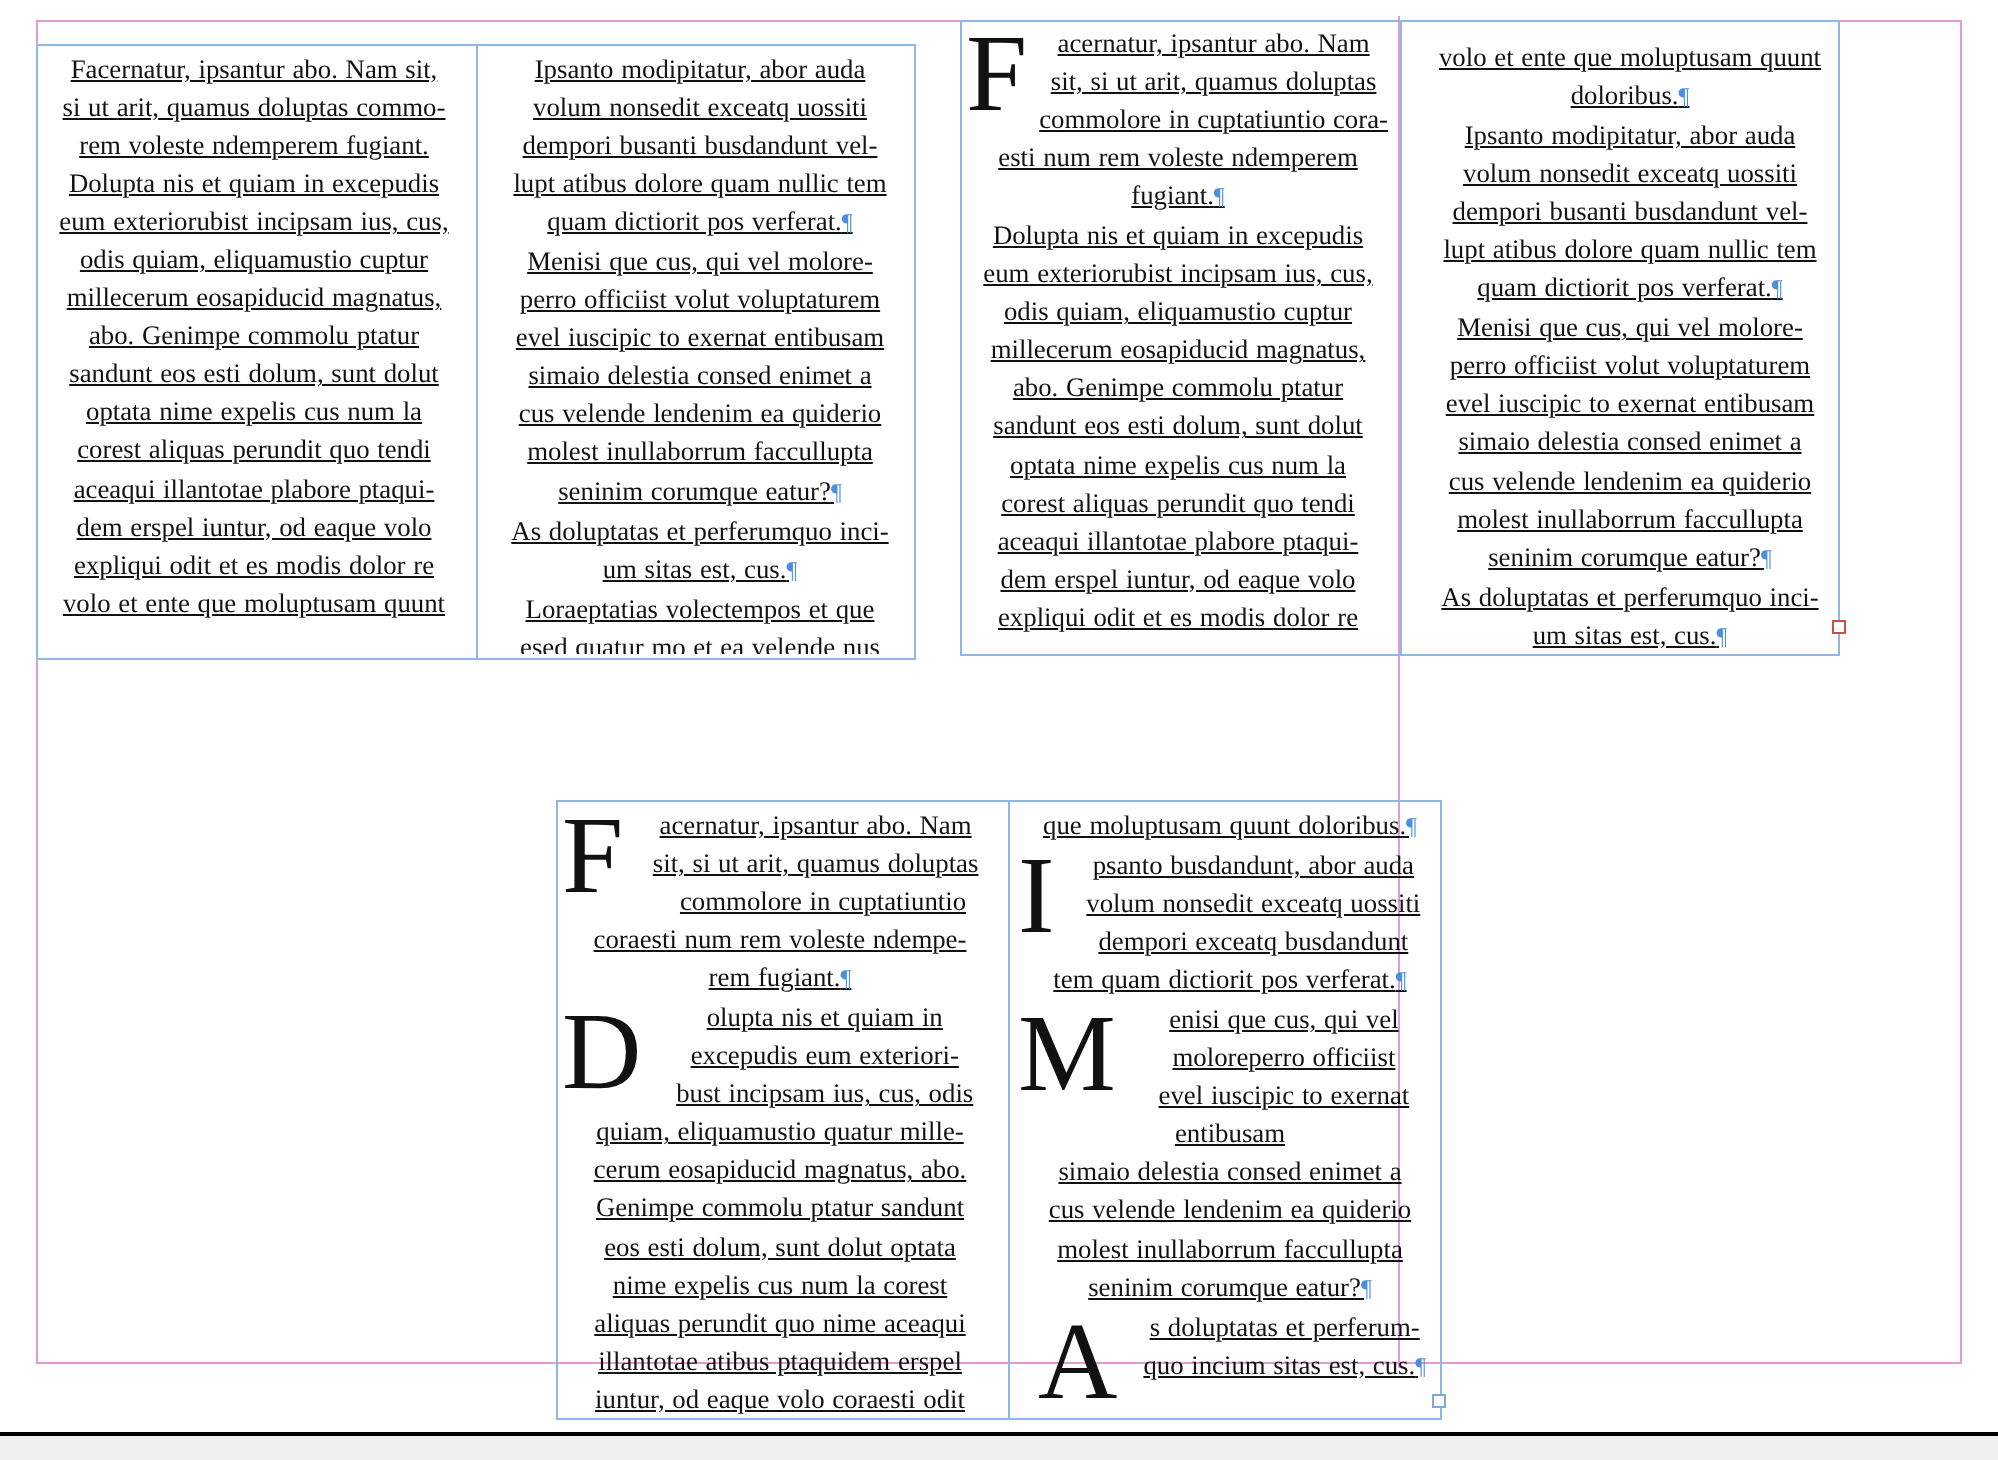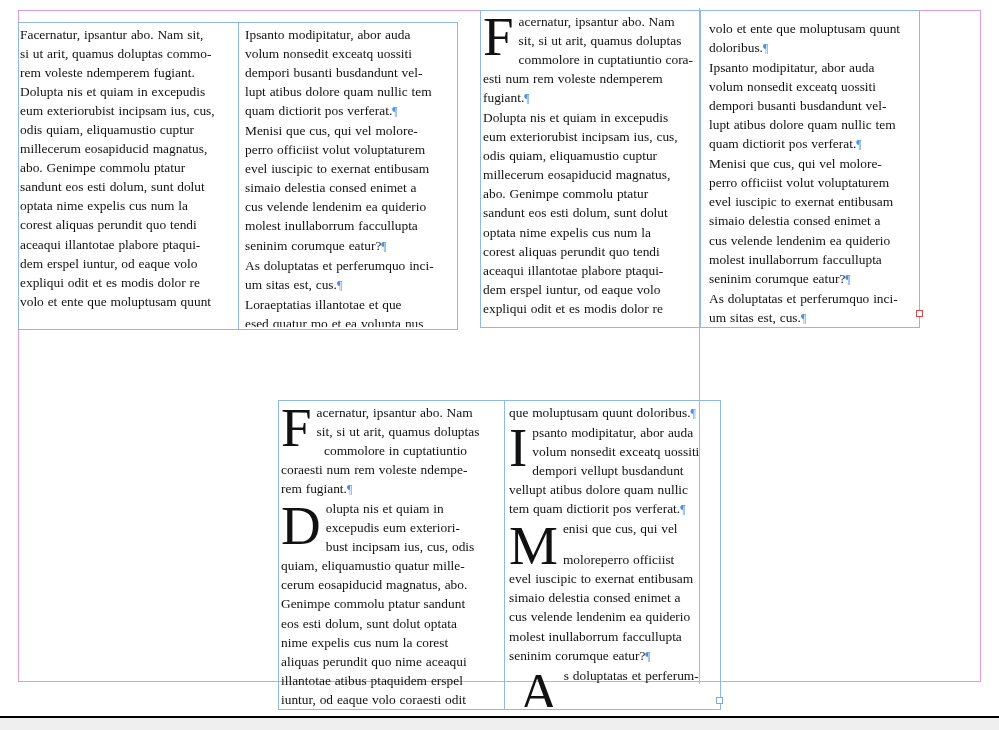--- a/index.html
+++ b/index.html
@@ -66,23 +66,24 @@
     border: 1px solid #8fb7e8;
     background: transparent;
   }
 
   .col {
     position: absolute;
     box-sizing: border-box;
     font-size: 13.4px;
     line-height: 19.05px;
     color: #111111;
-    text-align: left;
+    text-align: center;
     overflow: hidden;
     word-spacing: 0.5px;
+    text-decoration: underline;
   }
   .col p {
     margin: 0;
   }
   .pil {
     color: #4b8fe0;
     font-size: 12px;
   }
   .sep {
     color: #9bbce8;
@@ -156,22 +157,22 @@
     <p><span>quam dictiorit pos verferat.</span><span class="pil">¶</span></p>
     <p>Menisi que cus, qui vel molore-</p>
     <p>perro officiist volut voluptaturem</p>
     <p>evel iuscipic to exernat entibusam</p>
     <p>simaio delestia consed enimet a</p>
     <p>cus velende lendenim ea quiderio</p>
     <p>molest inullaborrum faccullupta</p>
     <p><span>seninim corumque eatur?</span><span class="pil">¶</span></p>
     <p>As doluptatas et perferumquo inci-</p>
     <p><span>um sitas est, cus.</span><span class="pil">¶</span></p>
-    <p>Loraeptatias illantotae et que</p>
-    <p>esed quatur mo et ea volupta nus</p>
+    <p>Loraeptatias volectempos et que</p>
+    <p>esed quatur mo et ea velende nus</p>
 
   </div>
 
   <div class="frame" style="left:480px; top:10px; width:440px; height:318px;"></div>
   <div class="sep" style="position:absolute; left:700px; top:10px; height:318px; border-left:1px solid #8fb7e8;"></div>
 
   <div class="col" style="left:483px; top:12px; width:212px; height:312px;">
     <span class="dropcap d3">F</span>
     <p style="padding-left:22px;">acernatur, ipsantur abo. Nam</p>
     <p style="padding-left:22px;">sit, si ut arit, quamus doluptas</p>
@@ -235,36 +236,36 @@
     <p>nime expelis cus num la corest</p>
     <p>aliquas perundit quo nime aceaqui</p>
     <p>illantotae atibus ptaquidem erspel</p>
     <p>iuntur, od eaque volo coraesti odit</p>
 
   </div>
 
   <div class="col" style="left:509px; top:403px; width:212px; height:304px;">
     <p><span>que moluptusam quunt doloribus.</span><span class="pil">¶</span></p>
     <span class="dropcap d3">I</span>
-    <p style="padding-left:20px;">psanto modipitatur, abor auda</p>
+    <p style="padding-left:20px;">psanto busdandunt, abor auda</p>
     <p style="padding-left:20px;">volum nonsedit exceatq uossiti</p>
-    <p style="padding-left:20px;">dempori vellupt busdandunt</p>
-    <p>vellupt atibus dolore quam nullic</p>
+    <p style="padding-left:20px;">dempori exceatq busdandunt</p>
     <p><span>tem quam dictiorit pos verferat.</span><span class="pil">¶</span></p>
     <div style="clear:both;"></div>
     <span class="dropcap d3b">M</span>
     <p style="padding-left:30px;">enisi que cus, qui vel</p>
-    <p style="padding-left:30px;margin-top:12px;">moloreperro officiist</p>
+    <p style="padding-left:30px;">moloreperro officiist</p>
     <p>evel iuscipic to exernat entibusam</p>
     <p>simaio delestia consed enimet a</p>
     <p>cus velende lendenim ea quiderio</p>
     <p>molest inullaborrum faccullupta</p>
     <p><span>seninim corumque eatur?</span><span class="pil">¶</span></p>
     <div style="clear:both;"></div>
     <span class="dropcap d3b" style="margin-left:10px;">A</span>
     <p style="padding-left:28px;">s doluptatas et perferum-</p>
+    <p style="padding-left:28px;"><span>quo incium sitas est, cus.</span><span class="pil">¶</span></p>
   </div>
 
   <div class="port" style="left:716px; top:697px;"></div>
 
   <div class="bottom-rule"></div>
   <div class="bottom-band"></div>
 </div>
 
 </body></html>

